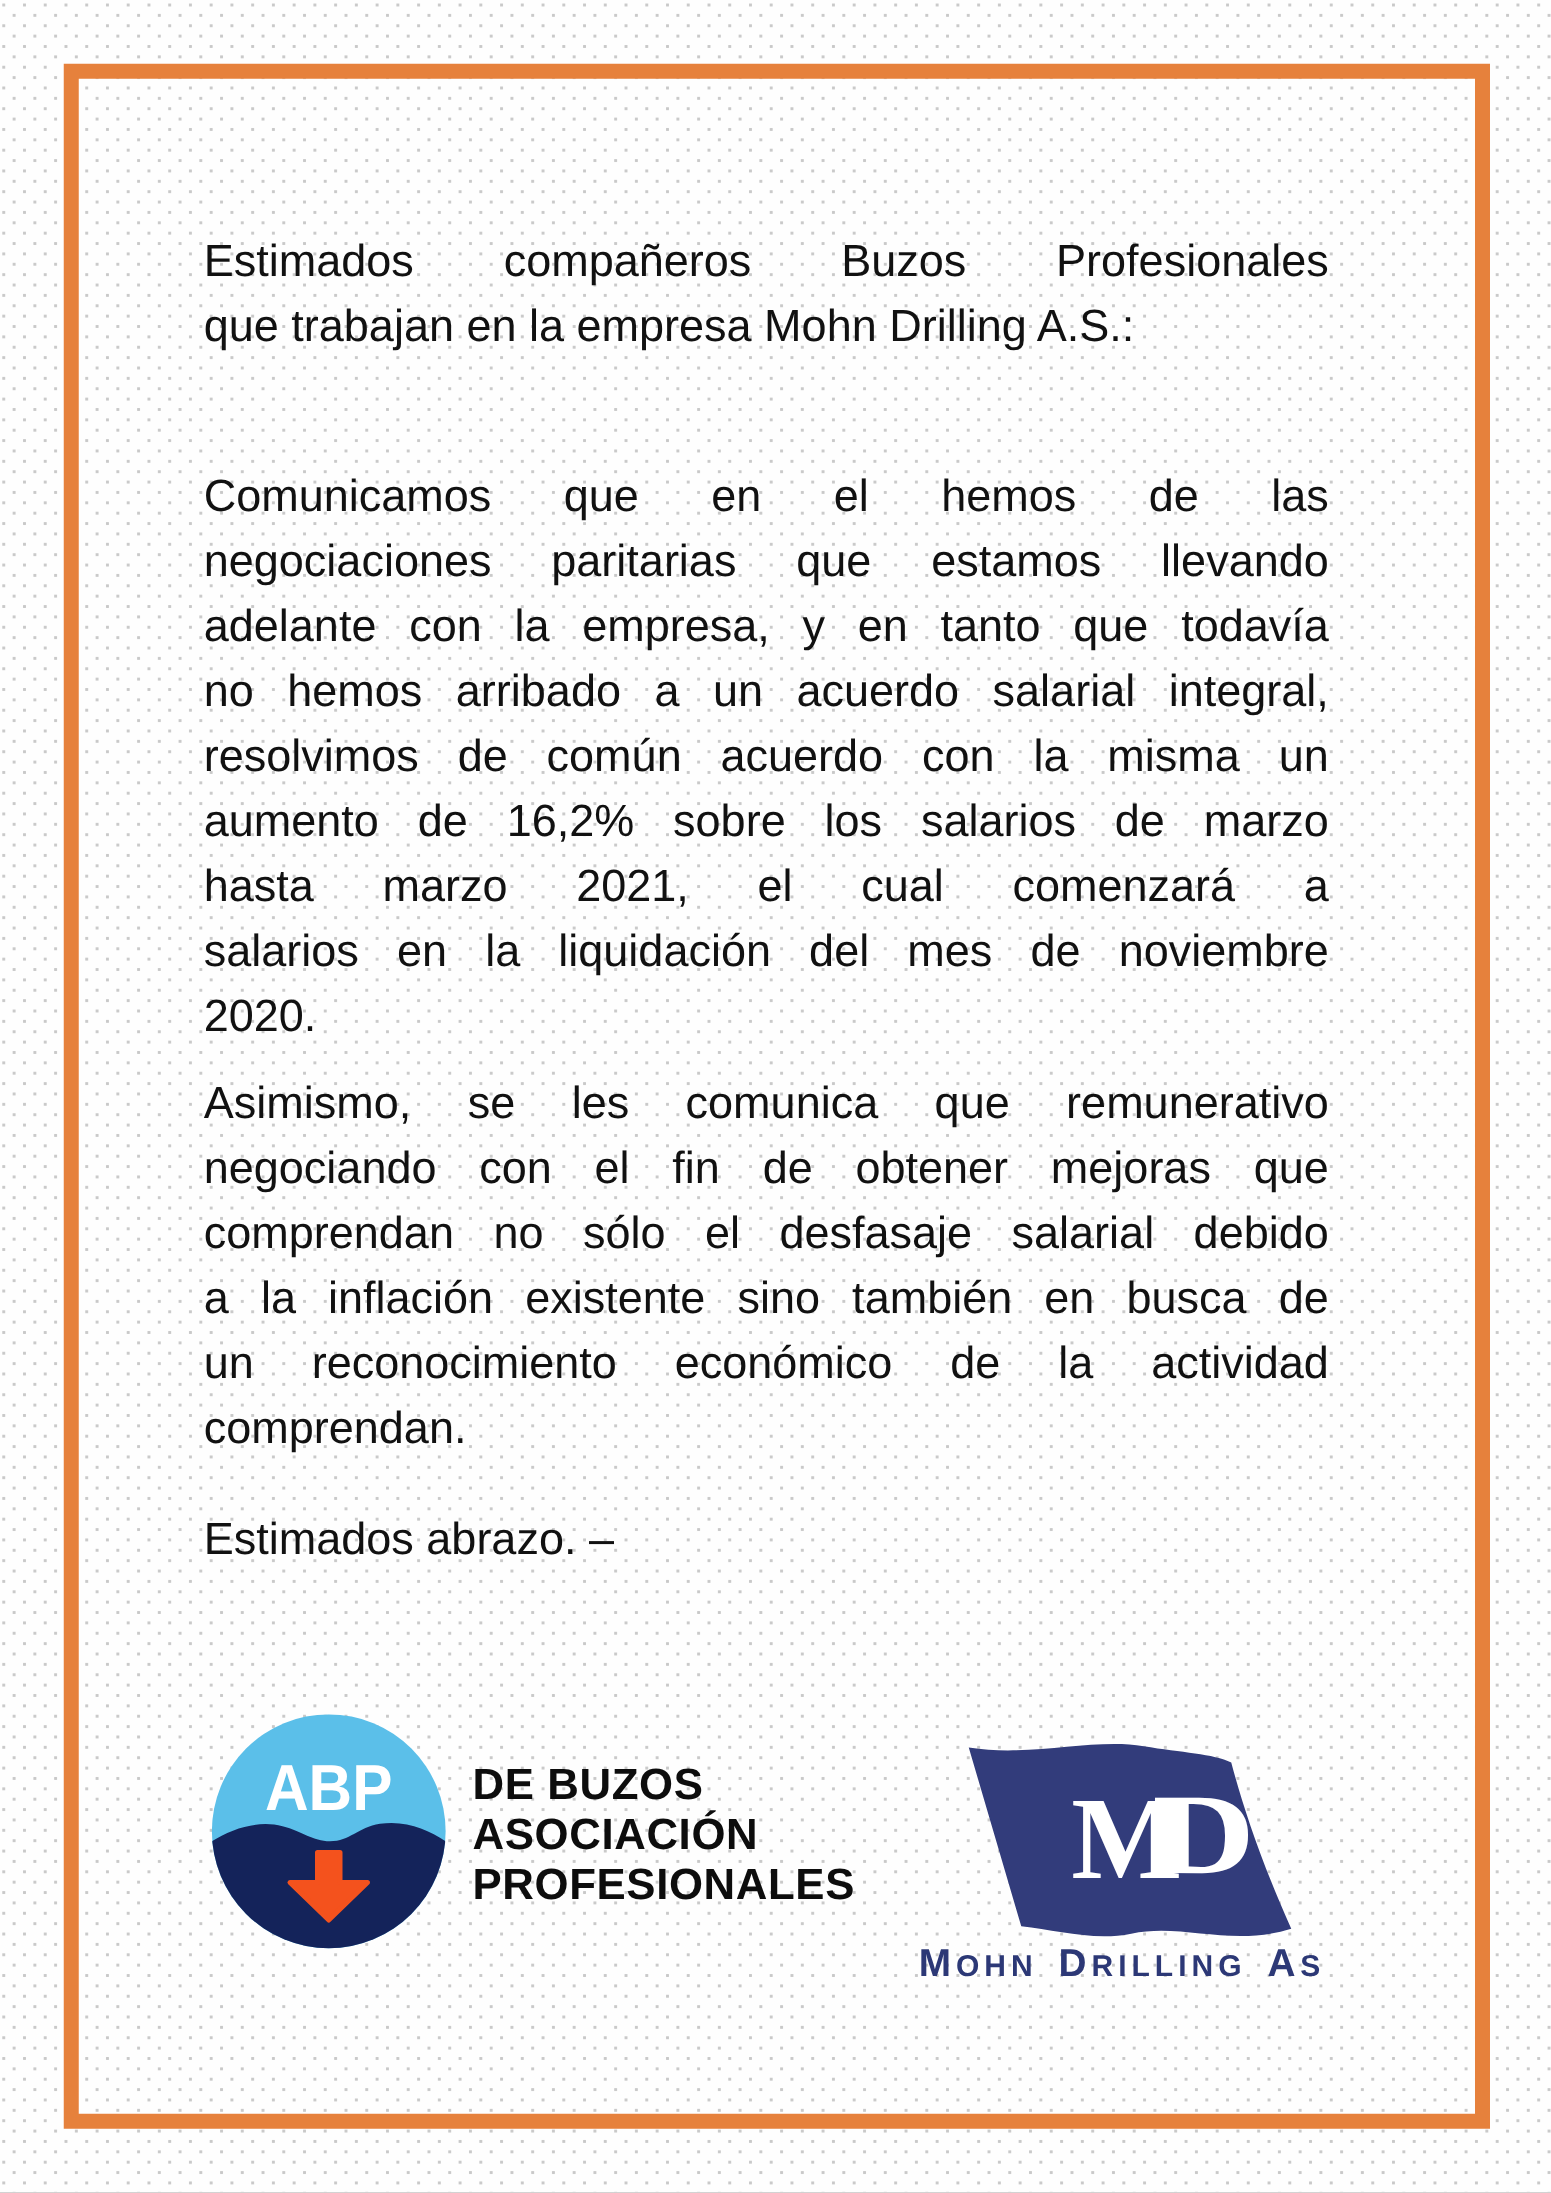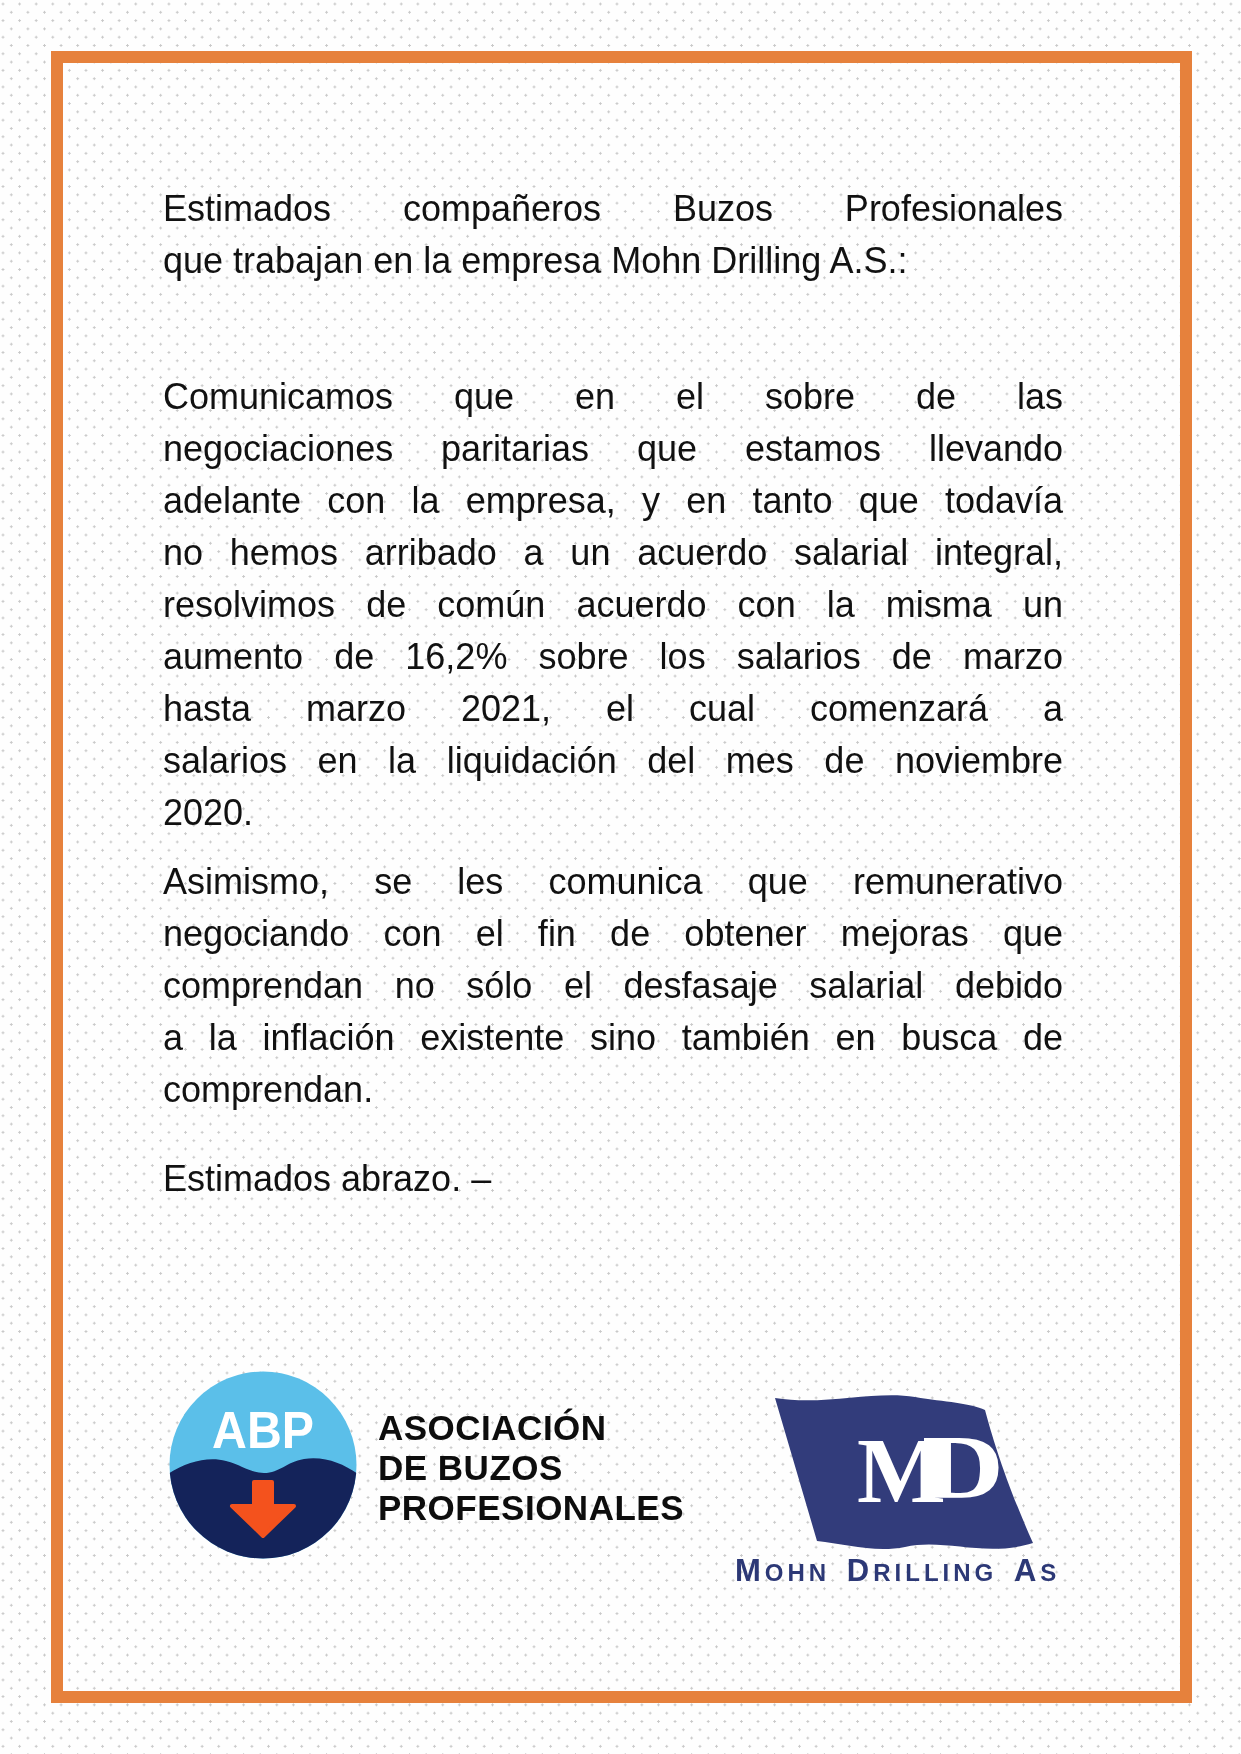--- a/index.html
+++ b/index.html
@@ -55,35 +55,36 @@
 <div class="page">
 
   <div class="frame"></div>
 
   <div class="body-text">
     <div class="para p1">
         <div class="line">Estimados compañeros Buzos Profesionales</div>
         <div class="line">que trabajan en la empresa Mohn Drilling A.S.:</div>
       </div>
     <div class="para p2">
-        <div class="line">Comunicamos que en el sobre de las</div>
+        <div class="line">Comunicamos que en el hemos de las</div>
         <div class="line">negociaciones paritarias que estamos llevando</div>
         <div class="line">adelante con la empresa, y en tanto que todavía</div>
         <div class="line">no hemos arribado a un acuerdo salarial integral,</div>
         <div class="line">resolvimos de común acuerdo con la misma un</div>
         <div class="line">aumento de 16,2% sobre los salarios de marzo</div>
         <div class="line">hasta marzo 2021, el cual comenzará a</div>
         <div class="line">salarios en la liquidación del mes de noviembre</div>
         <div class="line">2020.</div>
       </div>
     <div class="para p3">
         <div class="line">Asimismo, se les comunica que remunerativo</div>
         <div class="line">negociando con el fin de obtener mejoras que</div>
         <div class="line">comprendan no sólo el desfasaje salarial debido</div>
         <div class="line">a la inflación existente sino también en busca de</div>
+        <div class="line">un reconocimiento económico de la actividad</div>
         <div class="line">comprendan.</div>
       </div>
     <div class="para p4">
         <div class="line">Estimados abrazo. –</div>
       </div>
   </div>
 
   <svg class="abp-logo" viewBox="0 0 190 190">
     <defs>
       <clipPath id="abpCircle">
@@ -92,22 +93,22 @@
     </defs>
     <g clip-path="url(#abpCircle)">
       <rect x="0" y="0" width="190" height="190" style="fill:var(--abp_light_blue)"></rect>
       <path d="M0,104 C18,92 40,86 58,91 C74,95 82,103 96,103 C112,103 118,92 136,89 C158,86 175,94 190,104 L190,190 L0,190 Z" style="fill:var(--abp_navy)"></path>
       <text x="95" y="78" text-anchor="middle" font-weight="bold" font-size="52" font-family="Liberation Sans, DejaVu Sans, sans-serif" textLength="102" lengthAdjust="spacingAndGlyphs" style="fill:#ffffff">ABP</text>
       <path d="M86,112 L104,112 L104,136 L126,136 L95,166 L64,136 L86,136 Z" style="fill:var(--abp_arrow)" stroke="var(--abp_arrow)" stroke-width="4" stroke-linejoin="round"></path>
     </g>
   </svg>
 
   <div class="abp-name">
+    <div>DE BUZOS</div>
     <div>ASOCIACIÓN</div>
-    <div>DE BUZOS</div>
     <div>PROFESIONALES</div>
   </div>
 
   <svg class="mohn-flag" viewBox="0 0 275 165">
     <path d="M10,8 C60,16 110,0 150,7 C180,12 206,13 220,20 C228,50 242,95 268,153 C220,168 180,148 140,157 C110,163 80,154 52,151 Z" style="fill:var(--mohn_navy)"></path>
     <text x="92" y="112" font-size="94" font-weight="bold" font-family="Liberation Serif, DejaVu Serif, serif" style="fill:#ffffff">M</text>
     <text x="157" y="108" font-size="92" font-weight="bold" font-family="Liberation Serif, DejaVu Serif, serif" textLength="82" lengthAdjust="spacingAndGlyphs" style="fill:#ffffff">D</text>
   </svg>
 
   <div class="mohn-word"><span class="cap-big">M</span><span class="cap-small">OHN</span><span class="wsp"> </span><span class="cap-big">D</span><span class="cap-small">RILLING</span><span class="wsp"> </span><span class="cap-big">A</span><span class="cap-small">S</span></div>

